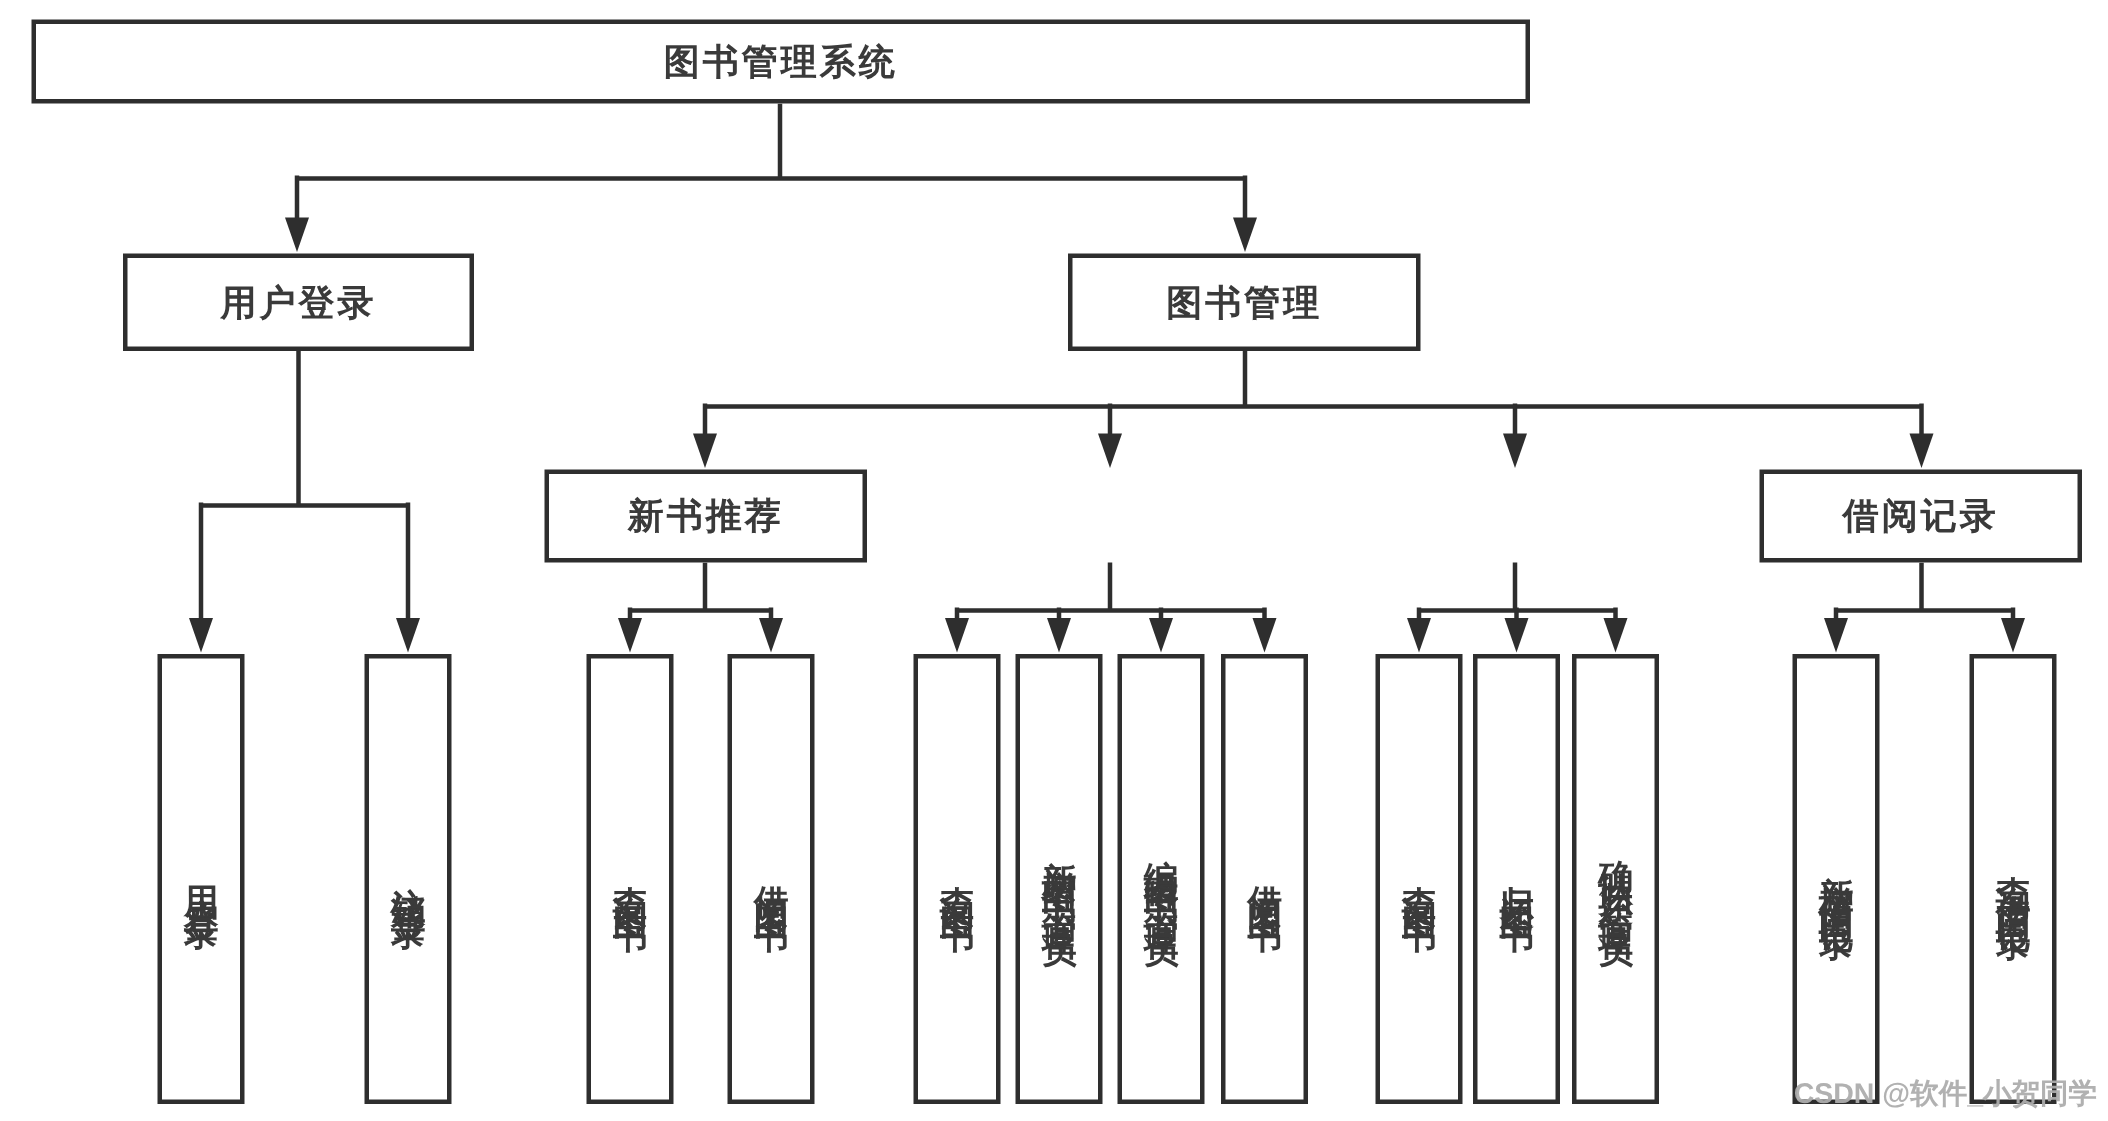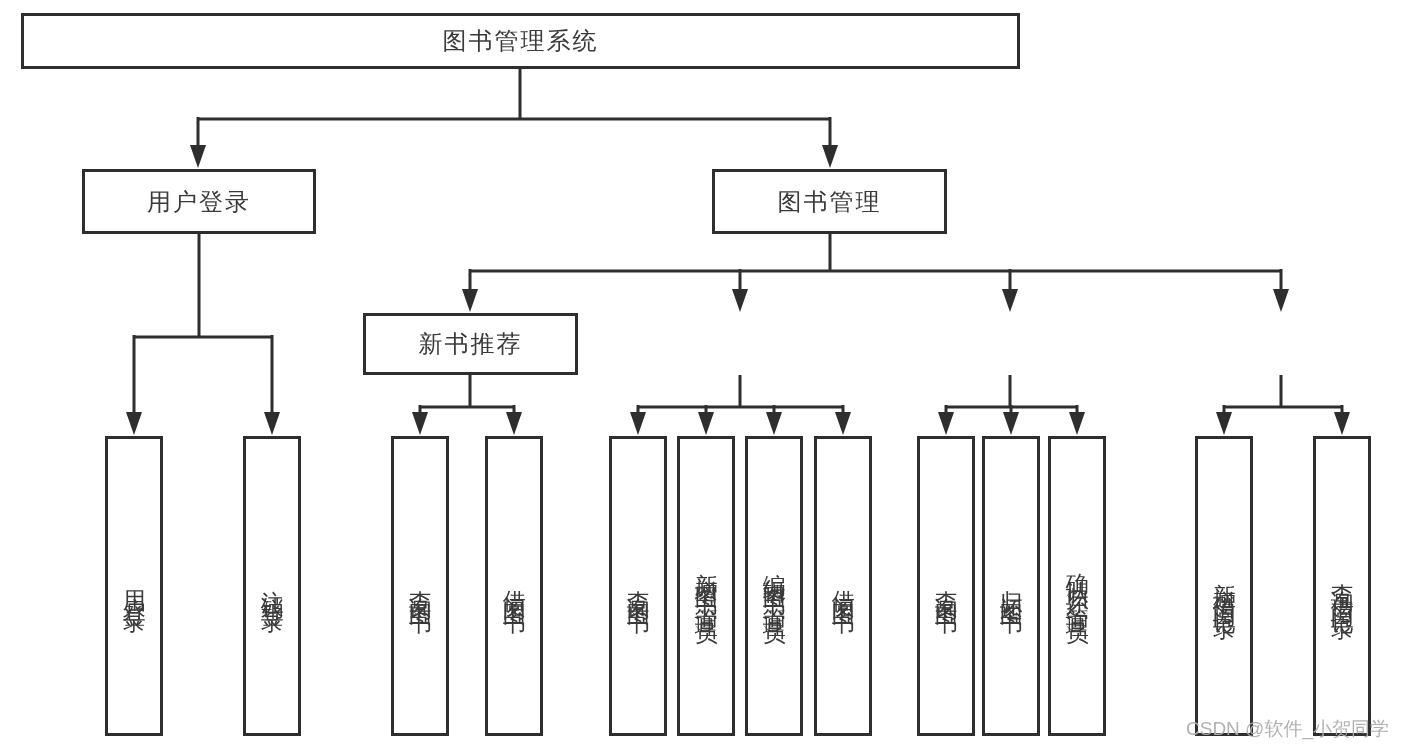--- a/index.html
+++ b/index.html
@@ -7,20 +7,21 @@
     padding: 0;
     background: #ffffff;
   }
   .stage {
     position: relative;
     width: 1405px;
     height: 747px;
     background: #ffffff;
     font-family: "Liberation Sans", "DejaVu Sans", sans-serif;
     overflow: hidden;
+    font-weight: bold;
   }
   .connector-layer {
     position: absolute;
     left: 0;
     top: 0;
     width: 1405px;
     height: 747px;
     pointer-events: none;
   }
   .node {
@@ -70,20 +71,21 @@
   .n-query-record    { left: 1313px; }
   .watermark {
     position: absolute;
     left: 1186px;
     top: 716px;
     width: 212px;
     font-size: 19px;
     color: rgba(173, 173, 173, 0.95);
     white-space: nowrap;
     z-index: 5;
+    text-align: right;
   }
 </style>
 </head>
 <body>
 
 <div class="stage">
 
   <svg class="connector-layer" width="1405" height="747" viewBox="0 0 1405 747" xmlns="http://www.w3.org/2000/svg">
     <g stroke="#2e2e2e" stroke-width="3" fill="none">
 
@@ -131,20 +133,23 @@
   <div class="node n-user-login">
     <span class="h-label">用户登录</span>
   </div>
   <div class="node n-new-books">
     <span class="h-label">新书推荐</span>
   </div>
 
   <div class="node n-book-mgmt">
     <span class="h-label">图书管理</span>
   </div>
+  <div class="node n-borrow-records">
+    <span class="h-label">借阅记录</span>
+  </div>
 
   <div class="node leaf n-login">
     <span class="v-label">用户登录</span>
   </div>
   <div class="node leaf n-logout">
     <span class="v-label">注销登录</span>
   </div>
   <div class="node leaf n-query-books-a">
     <span class="v-label">查询图书</span>
   </div>

